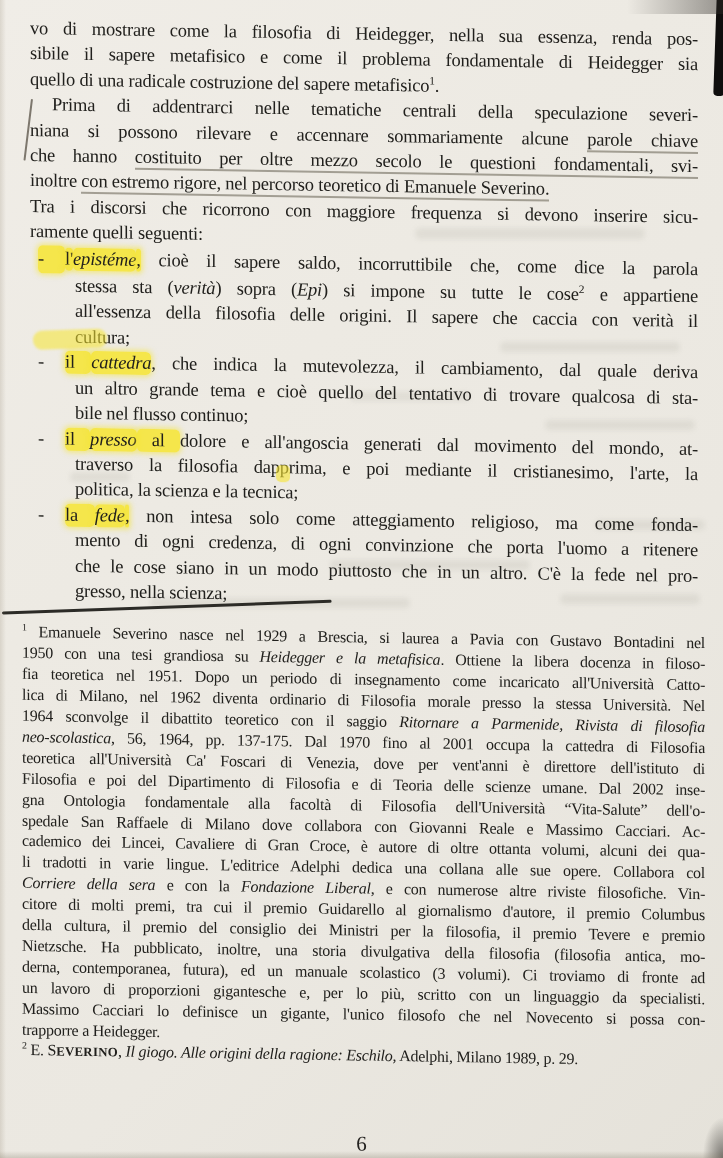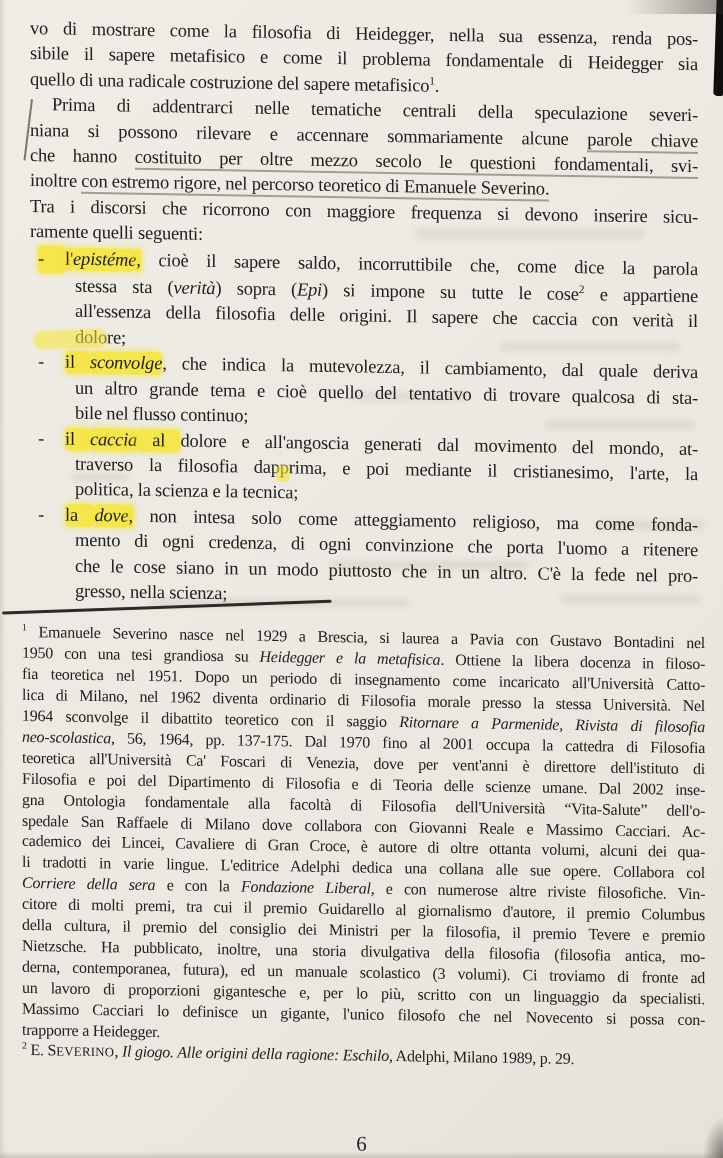--- a/index.html
+++ b/index.html
@@ -27,21 +27,21 @@
   .main{margin:16px 25px 0 30px;font-size:18.5px;line-height:25.4px;letter-spacing:-0.2px;}
   .line{text-align:justify;text-align-last:justify;}
   .line.end{text-align-last:left;}
   .line.ind{text-indent:22px;}
   .line.b1{padding-left:8px;}
   .line.bc{padding-left:45px;}
   .dash{display:inline-block;width:27px;}
   .i{font-style:italic;}
   .sup{vertical-align:super;font-size:0.62em;line-height:0;}
   .u{border-bottom:2px solid rgba(100,94,80,0.55);padding-bottom:1px;}
-  .sc{font-size:0.8em;letter-spacing:0.3px;}
+  .sc{font-size:0.8em;letter-spacing:0.3px;font-weight:bold;}
   .hl{background:rgba(246,229,48,0.85);box-shadow:0 0 5px 2px rgba(246,229,48,0.5);border-radius:5px;padding:1px 0 2px;}
 
   .fn-sep{width:330px;height:3px;background:#2c2b27;margin:9px 0 7px 2px;transform:rotate(-3deg);transform-origin:left center;border-radius:2px;}
   .footnote{margin:0 18px 0 22px;font-size:16px;line-height:20.9px;letter-spacing:-0.25px;}
   .page-num{margin-top:64px;text-align:center;font-size:21px;color:#242220;}
 </style>
 </head>
 <body>
 
 <div class="sheet">
@@ -70,34 +70,34 @@
         <div class="line"><span>niana si possono rilevare e accennare sommariamente alcune </span><span class="u">parole chiave</span></div>
         <div class="line"><span>che hanno </span><span class="u">costituito per oltre mezzo secolo le questioni fondamentali, svi-</span></div>
         <div class="line end"><span>inoltre </span><span class="u">con estremo rigore, nel percorso teoretico di Emanuele Severino.</span></div>
         <div class="line"><span>Tra i discorsi che ricorrono con maggiore frequenza si devono inserire sicu-</span></div>
         <div class="line end"><span>ramente quelli seguenti:</span></div>
       </div>
       <div class="block bullet">
         <div class="line b1"><span class="dash hl">-</span><span class="hl">l'</span><span class="i hl">epistéme</span><span class="hl">,</span><span> cioè il sapere saldo, incorruttibile che, come dice la parola</span></div>
         <div class="line bc"><span>stessa sta (</span><span class="i">verità</span><span>) sopra (</span><span class="i">Epi</span><span>) si impone su tutte le cose</span><span class="sup">2</span><span> e appartiene</span></div>
         <div class="line bc"><span>all'essenza della filosofia delle origini. Il sapere che caccia con verità il</span></div>
-        <div class="line bc end"><span>dolore;</span></div>
+        <div class="line bc end"><span>cultura;</span></div>
       </div>
       <div class="block bullet">
-        <div class="line b1"><span class="dash">-</span><span class="hl">il </span><span class="i hl">sconvolge</span><span>, che indica la mutevolezza, il cambiamento, dal quale deriva</span></div>
+        <div class="line b1"><span class="dash">-</span><span class="hl">il </span><span class="i hl">cattedra</span><span>, che indica la mutevolezza, il cambiamento, dal quale deriva</span></div>
         <div class="line bc"><span>un altro grande tema e cioè quello del tentativo di trovare qualcosa di sta-</span></div>
         <div class="line bc end"><span>bile nel flusso continuo;</span></div>
       </div>
       <div class="block bullet">
-        <div class="line b1"><span class="dash">-</span><span class="hl">il </span><span class="i hl">caccia</span><span class="hl"> al </span><span>dolore e all'angoscia generati dal movimento del mondo, at-</span></div>
+        <div class="line b1"><span class="dash">-</span><span class="hl">il </span><span class="i hl">presso</span><span class="hl"> al </span><span>dolore e all'angoscia generati dal movimento del mondo, at-</span></div>
         <div class="line bc"><span>traverso la filosofia dapprima, e poi mediante il cristianesimo, l'arte, la</span></div>
         <div class="line bc end"><span>politica, la scienza e la tecnica;</span></div>
       </div>
       <div class="block bullet">
-        <div class="line b1"><span class="dash">-</span><span class="hl">la </span><span class="i hl">dove</span><span class="hl">,</span><span> non intesa solo come atteggiamento religioso, ma come fonda-</span></div>
+        <div class="line b1"><span class="dash">-</span><span class="hl">la </span><span class="i hl">fede</span><span class="hl">,</span><span> non intesa solo come atteggiamento religioso, ma come fonda-</span></div>
         <div class="line bc"><span>mento di ogni credenza, di ogni convinzione che porta l'uomo a ritenere</span></div>
         <div class="line bc"><span>che le cose siano in un modo piuttosto che in un altro. C'è la fede nel pro-</span></div>
         <div class="line bc end"><span>gresso, nella scienza;</span></div>
       </div>
     </div>
   <div class="fn-sep"></div>
   <div class="footnote" id="footnote-text">
       <div class="line"><span class="sup">1</span><span> Emanuele Severino nasce nel 1929 a Brescia, si laurea a Pavia con Gustavo Bontadini nel</span></div>
       <div class="line"><span>1950 con una tesi grandiosa su </span><span class="i">Heidegger e la metafisica</span><span>. Ottiene la libera docenza in filoso-</span></div>
       <div class="line"><span>fia teoretica nel 1951. Dopo un periodo di insegnamento come incaricato all'Università Catto-</span></div>

